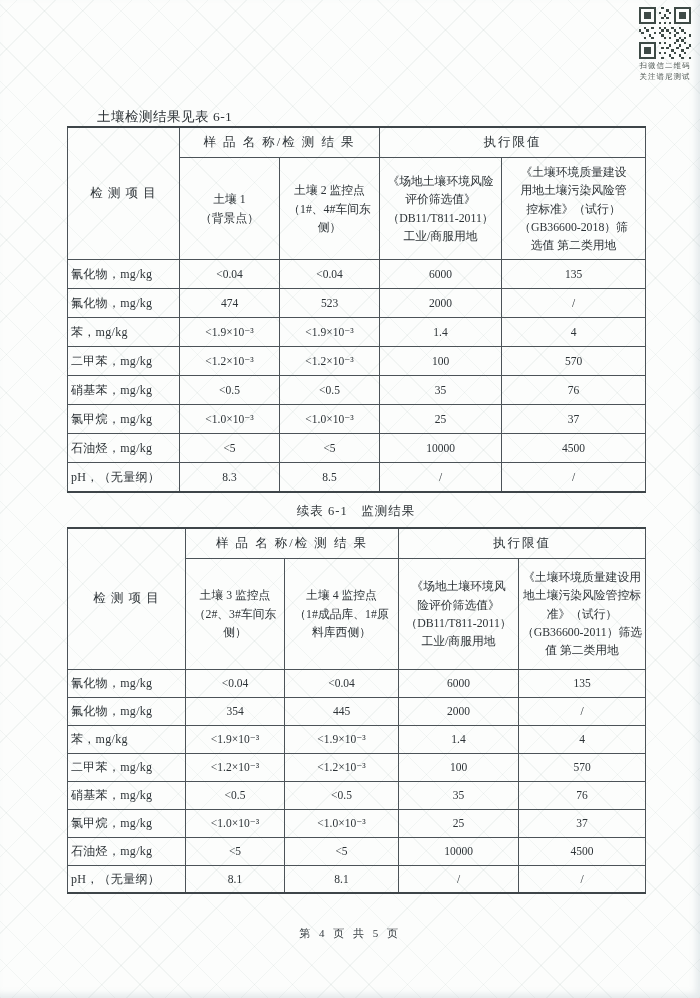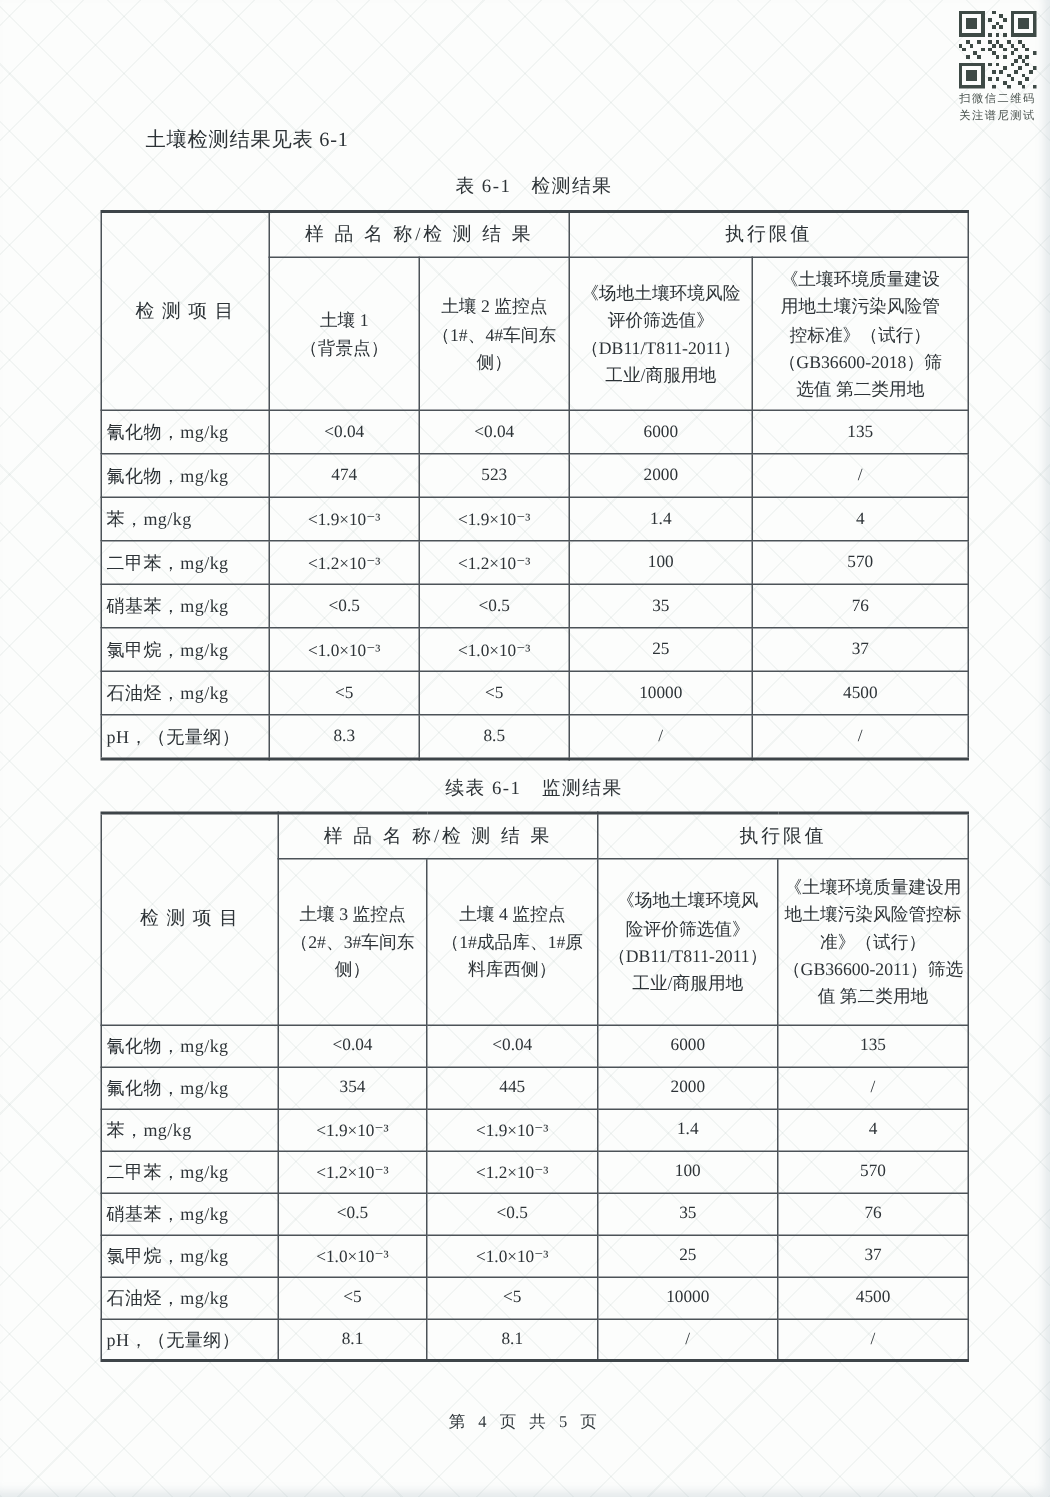--- a/index.html
+++ b/index.html
@@ -20,21 +20,21 @@
   body::after{
     content:"";position:absolute;inset:0;pointer-events:none;
     box-shadow:inset -4px -4px 6px rgba(150,168,180,0.22);
   }
 
   .qr-block{position:absolute;top:7px;right:5px;width:60px;text-align:center;z-index:2;}
   .qr-block svg{display:block;margin:0 auto 2px auto;}
   .qr-caption{font-size:7.5px;line-height:1.45;color:#4a534f;letter-spacing:1px;
     font-family:"Liberation Sans","DejaVu Sans",sans-serif;white-space:nowrap;}
 
-  .content{position:relative;padding-top:84px;z-index:1;}
+  .content{position:relative;padding-top:108px;z-index:1;}
   .intro{margin:0 0 0 97px;font-size:13.5px;letter-spacing:0.5px;}
 
   .tbl-caption{width:578px;margin:14px 0 7px 67px;text-align:center;
     font-size:12.5px;letter-spacing:1px;}
   .tbl-caption.second{margin-top:10px;}
 
   table{
     width:578px;margin-left:67px;border-collapse:collapse;table-layout:fixed;
     border-top:2px solid #3e4549;border-bottom:2px solid #3e4549;
   }
@@ -137,21 +137,20 @@
     </g>
   </svg>
   <div class="qr-caption">扫微信二维码</div>
   <div class="qr-caption">关注谱尼测试</div>
 </div>
 
 <div class="content">
 
   <p class="intro">土壤检测结果见表 6-1</p>
 
-  <div class="tbl-caption">表 6-1　检测结果</div>
 
   <table class="t1">
     <colgroup>
         <col style="width:112px">
         <col style="width:100px">
         <col style="width:100px">
         <col style="width:122px">
         <col style="width:144px">
       </colgroup>
     <thead>

